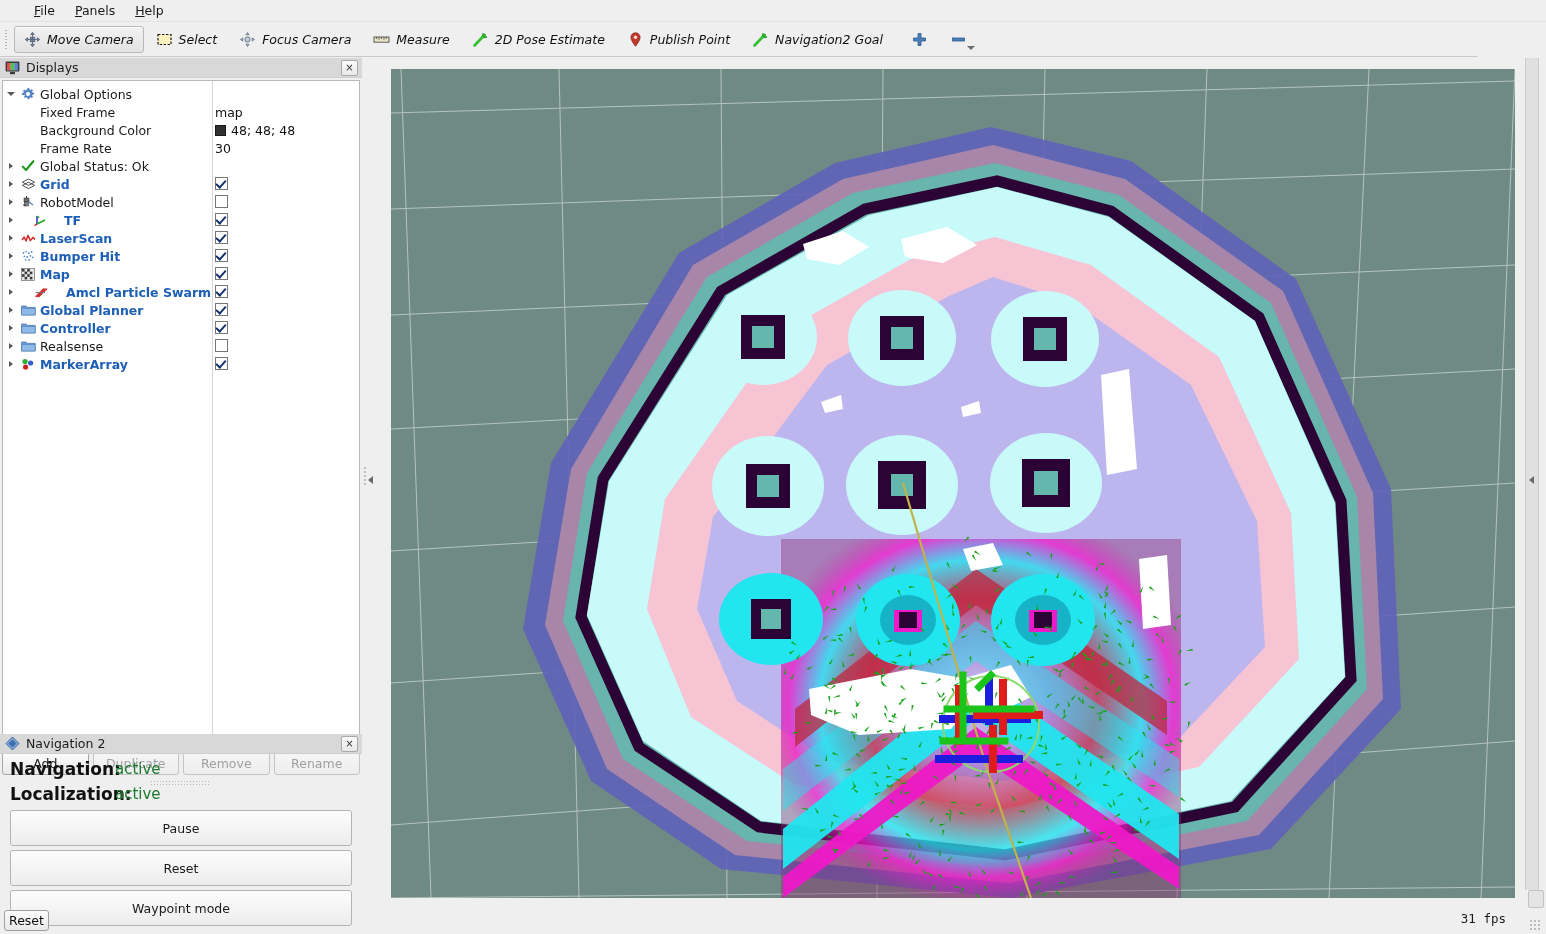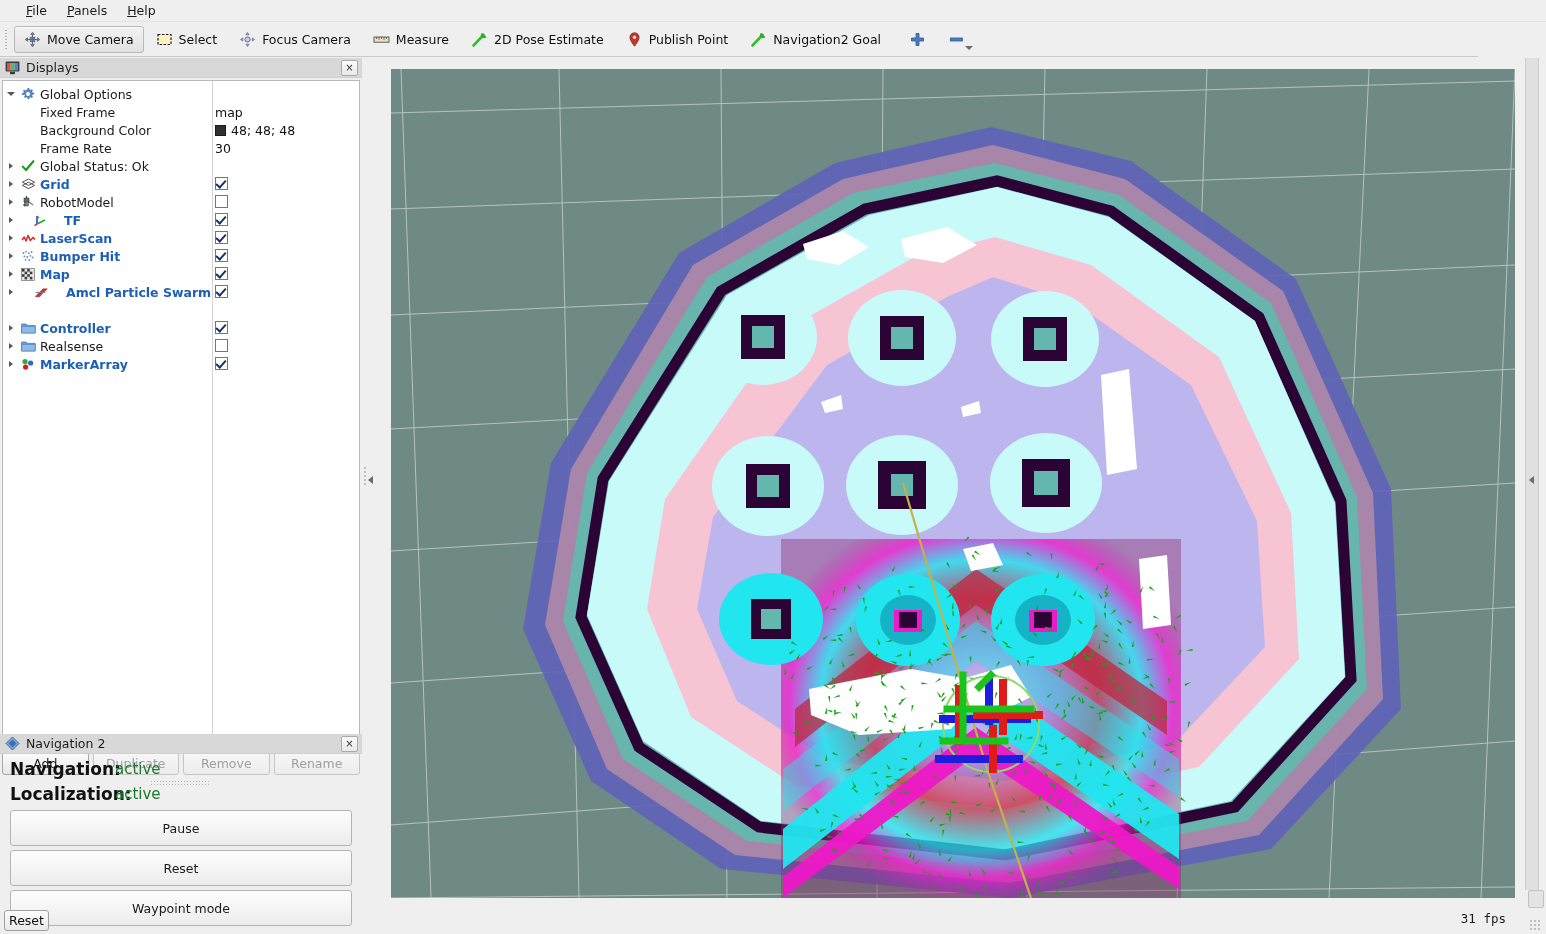--- a/index.html
+++ b/index.html
@@ -10,33 +10,34 @@
     font-family: "DejaVu Sans", "Liberation Sans", sans-serif;
     font-size: 12.5px;
     background: #efefef;
     color: #000;
   }
   #app { position: relative; width: 1546px; height: 934px; background: #efefef; }
 
   
   .menubar {
     position: absolute; left: 0; top: 0; width: 1546px; height: 22px;
-    background: #efefef; display: flex; align-items: center; padding-left: 16px;
+    background: #efefef; display: flex; align-items: center; padding-left: 24px;
     border-bottom: 1px solid #e3e3e3;
   }
   .menubar .mi {
     padding: 2px 10px; font-size: 12.5px; color: #1a1a1a; cursor: default;
   }
   .menubar .mi u { text-decoration: underline; }
 
   
   .toolbar {
     position: absolute; left: 0; top: 22px; width: 1478px; height: 35px;
     background: #efefef; display: flex; align-items: center;
     border-bottom: 1px solid #c9c9c9;
+    font-style: italic;
   }
   .grip { width: 8px; height: 26px; margin: 0 3px 0 2px; position: relative; }
   .grip:before {
     content: ""; position: absolute; left: 3px; top: 3px; width: 2px; height: 20px;
     background-image: radial-gradient(#b5b5b5 40%, transparent 41%);
     background-size: 2px 3px;
   }
   .tbtn {
     display: flex; align-items: center; gap: 6px;
     height: 27px; padding: 0 9px; margin: 0 1px;
@@ -505,20 +506,33 @@
               <path d="M3.5 10.5 L11 3"></path>
               <path d="M5 10.5 L12.5 3"></path>
             </g>
             <path d="M1.5 6.5 H11" stroke="#7d7d7d" stroke-width="1"></path>
           </svg>
         </span>
         <span class="tlabel blue">Amcl Particle Swarm</span>
         <span class="cbox on"></span>
       </div>
 
+      <div class="trow" style="top: 220px; position: absolute; left: 0px; width: 356px;">
+        <span class="arrow">
+            <i></i>
+          </span>
+        <span class="ticon">
+          <svg width="15" height="12" viewBox="0 0 15 12">
+            <path d="M0.6 2 h4.6 l1.2 1.4 h7.8 v7.6 H0.6 Z" fill="#6f9fd6" stroke="#3d6fa8" stroke-width="0.7"></path>
+            <path d="M0.6 4.4 h13.6 v6.6 H0.6 Z" fill="#8fb9e6" stroke="#3d6fa8" stroke-width="0.5"></path>
+          </svg>
+        </span>
+        <span class="tlabel blue">Global Planner</span>
+        <span class="cbox on"></span>
+      </div>
 
       <div class="trow" style="top: 238px; position: absolute; left: 0px; width: 356px;">
         <span class="arrow">
             <i></i>
           </span>
         <span class="ticon">
           <svg width="15" height="12" viewBox="0 0 15 12">
             <path d="M0.6 2 h4.6 l1.2 1.4 h7.8 v7.6 H0.6 Z" fill="#6f9fd6" stroke="#3d6fa8" stroke-width="0.7"></path>
             <path d="M0.6 4.4 h13.6 v6.6 H0.6 Z" fill="#8fb9e6" stroke="#3d6fa8" stroke-width="0.5"></path>
           </svg>

